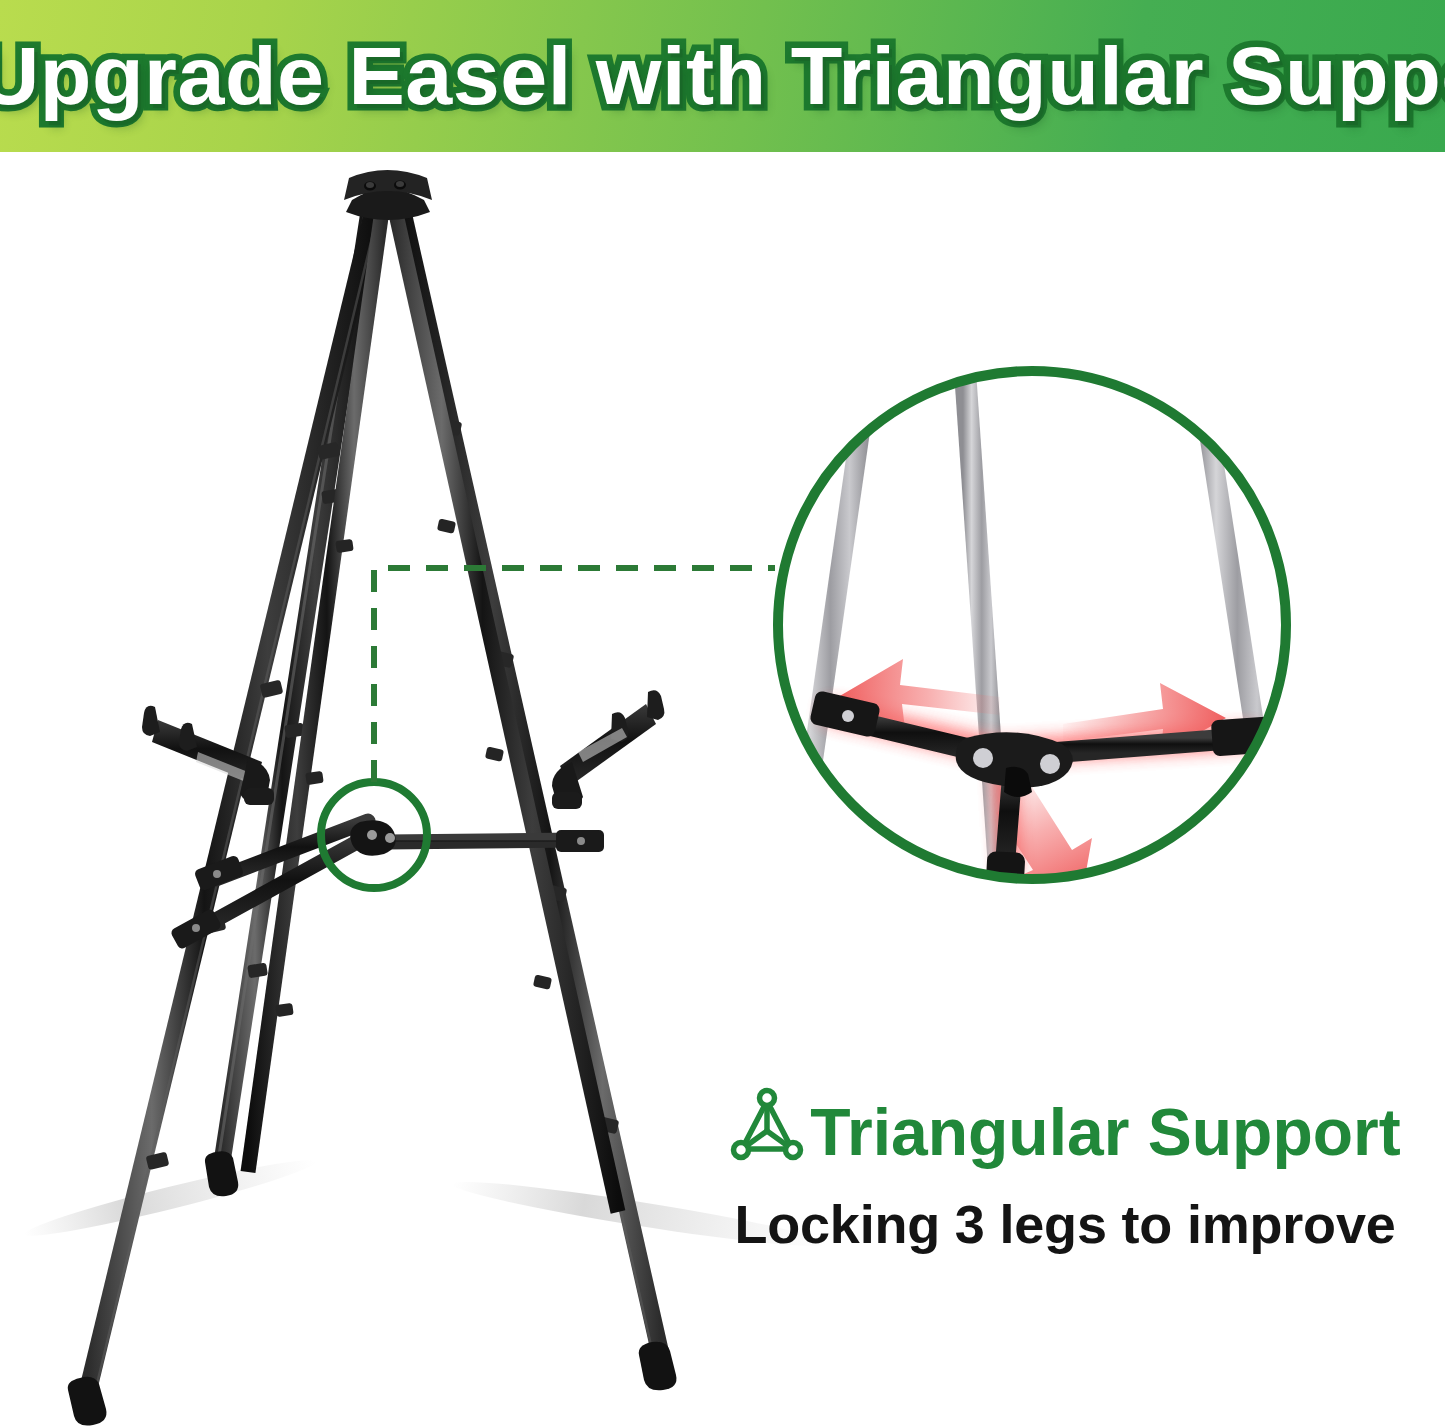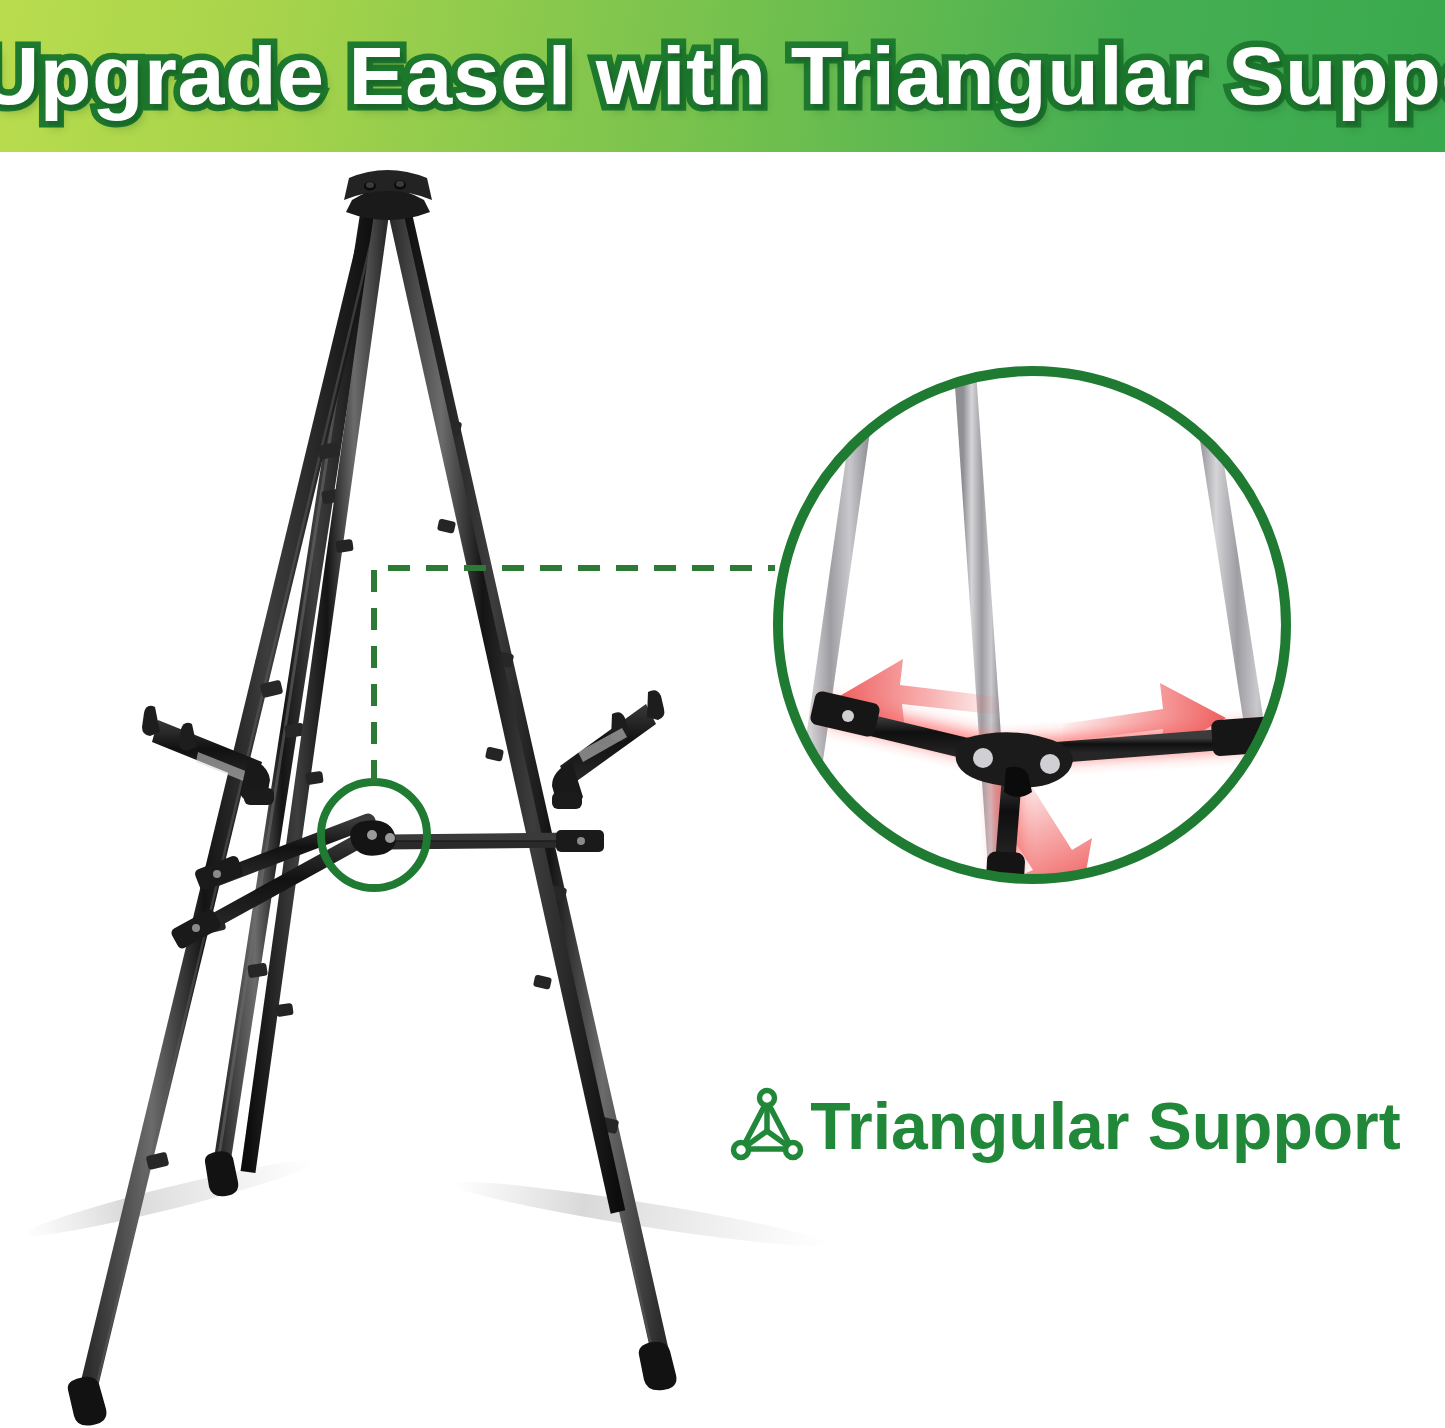--- a/index.html
+++ b/index.html
@@ -66,21 +66,21 @@
 
   
   #feature-block {
     position: absolute;
     left: 700px;
     top: 935px;
     width: 730px;
   }
   #feature-heading-row {
     display: flex;
-    align-items: center;
+    align-items: flex-end;
     justify-content: center;
     gap: 5px;
   }
   #triangular-support-icon { flex: 0 0 auto; display:block; }
   #feature-heading {
     font-family: "Liberation Sans Narrow", "Liberation Sans", sans-serif;
     font-weight: bold;
     font-size: 66px;
     line-height: 1;
     color: #21883a;
@@ -347,16 +347,17 @@
         </g>
         <g fill="#ffffff" stroke="#21883a" stroke-width="5.5">
           <circle cx="38" cy="11" r="7.5"></circle>
           <circle cx="12" cy="63" r="7.5"></circle>
           <circle cx="64" cy="63" r="7.5"></circle>
         </g>
       </svg>
       <div id="feature-heading">Triangular Support</div>
     </div>
     <div id="feature-subtext">
+      <span class="sub-line">Locking 3 legs to improve</span>
     </div>
   </div>
 
 </div>
 
 </body></html>

